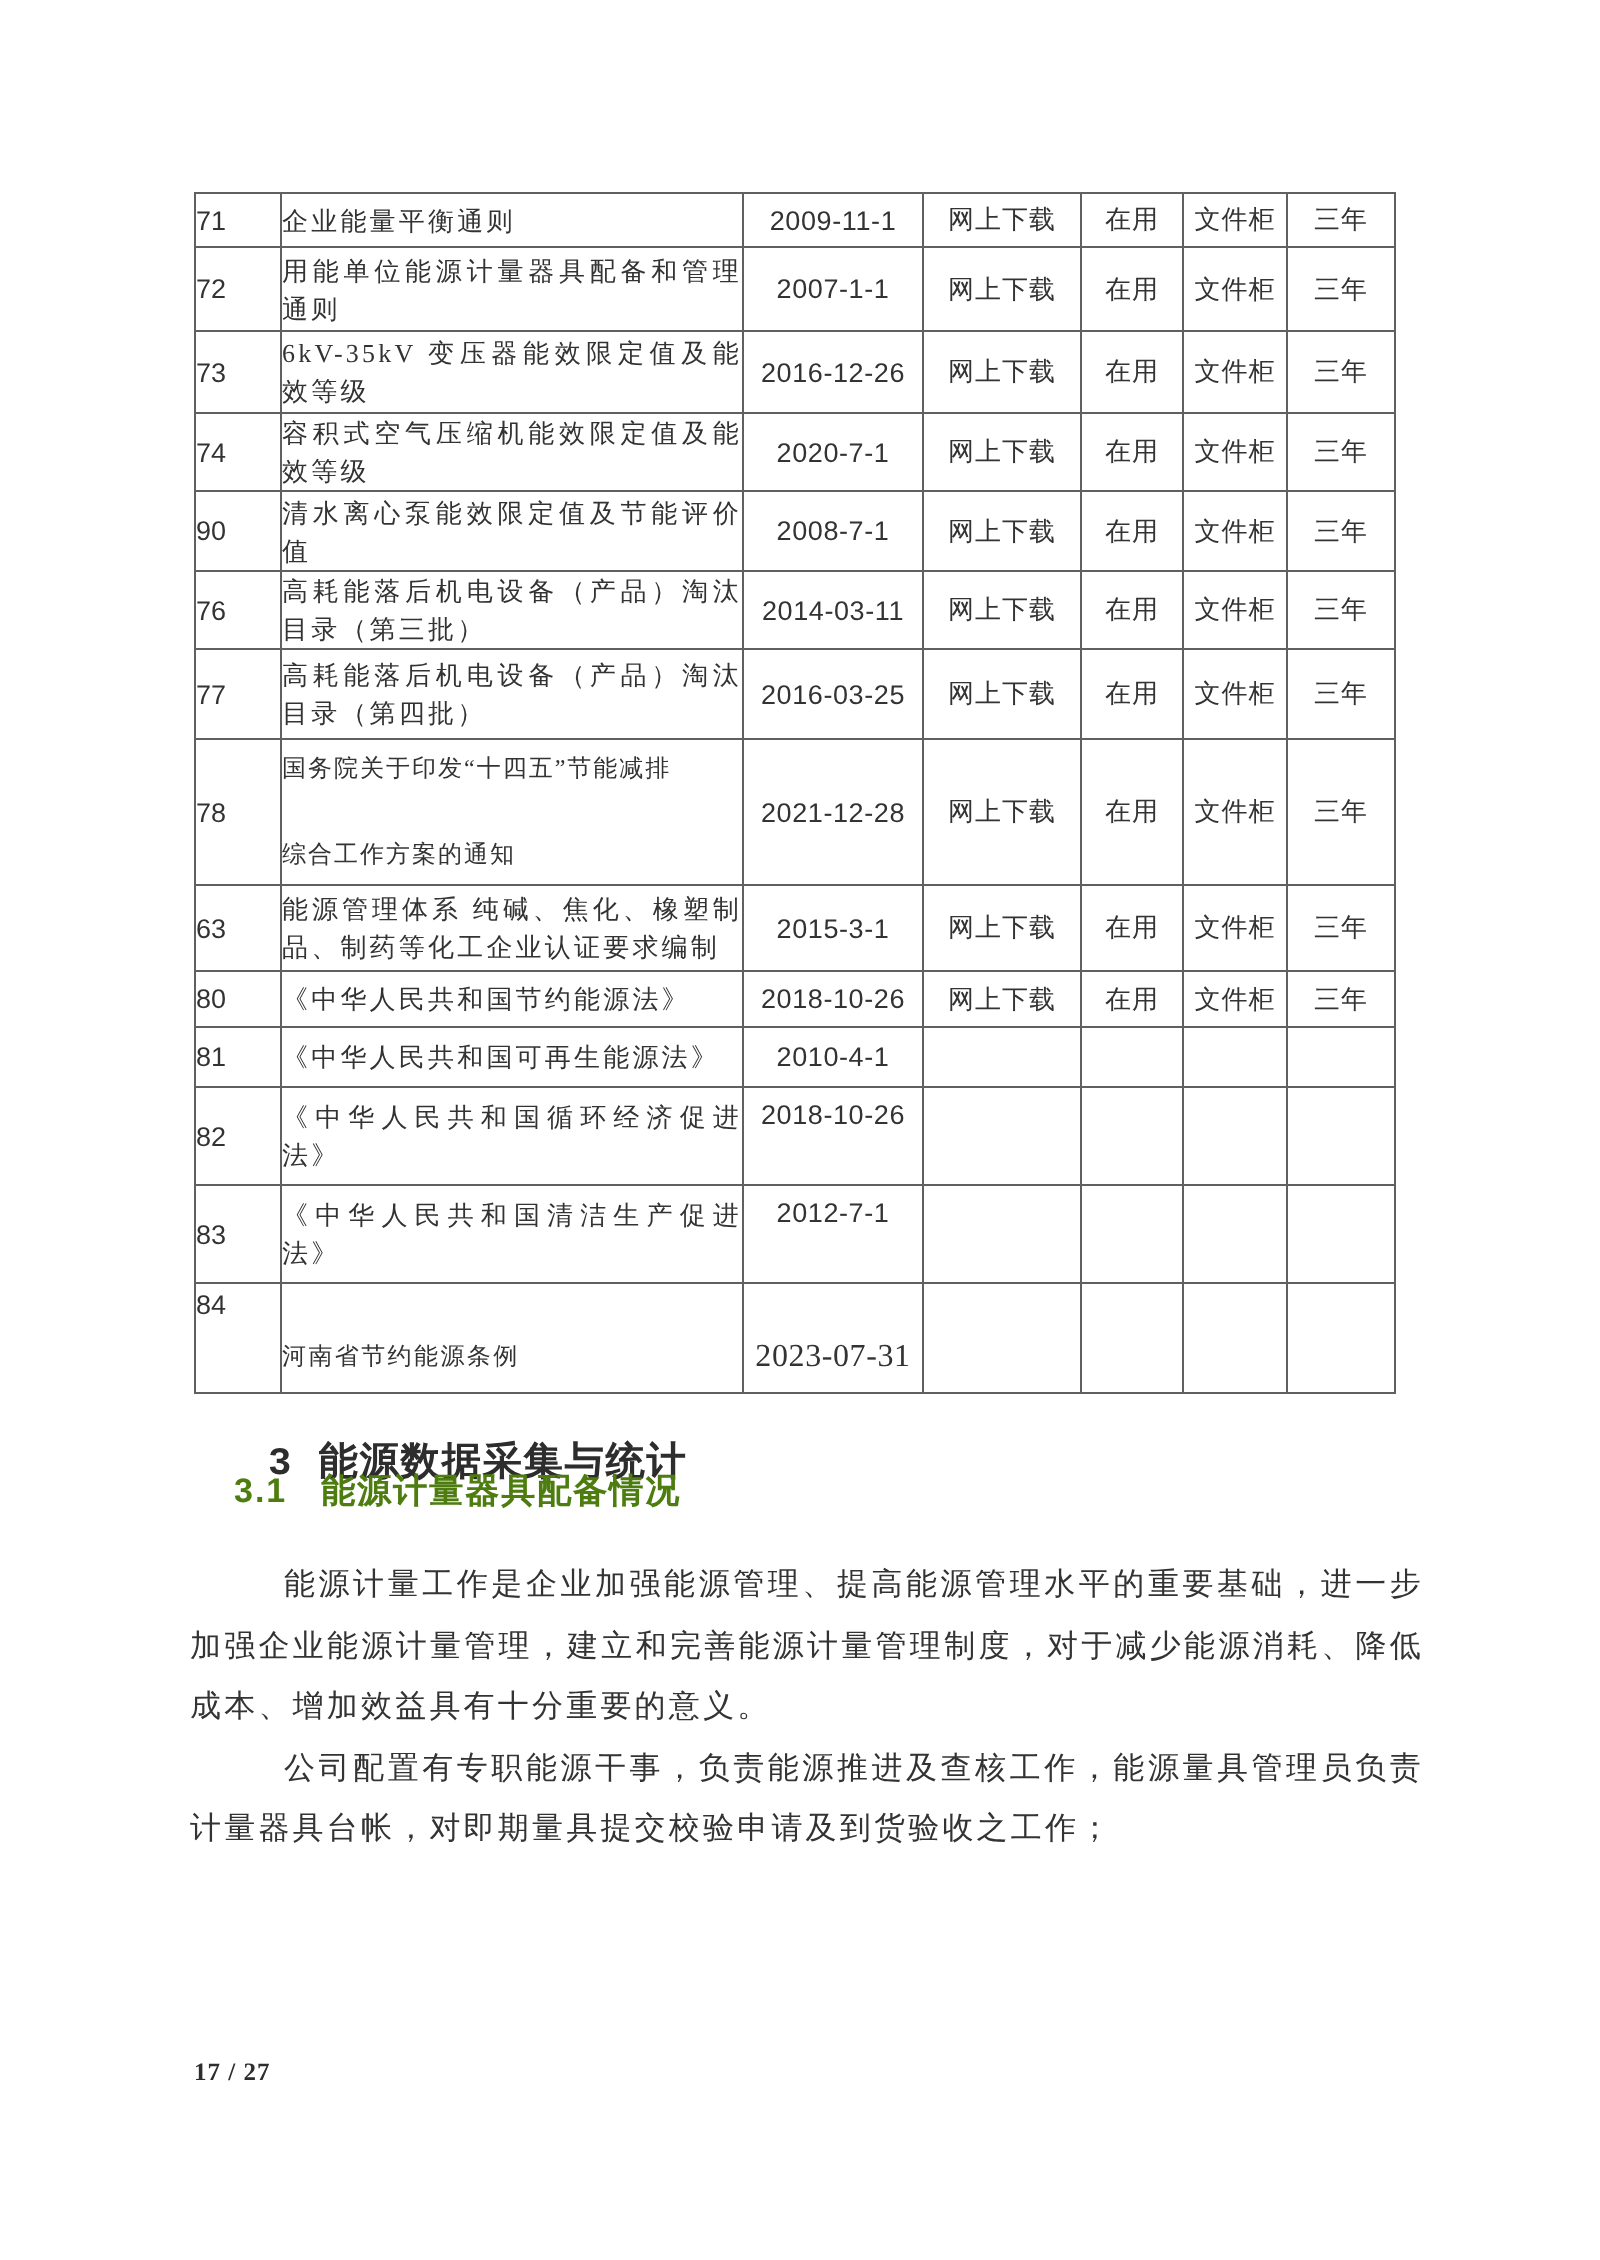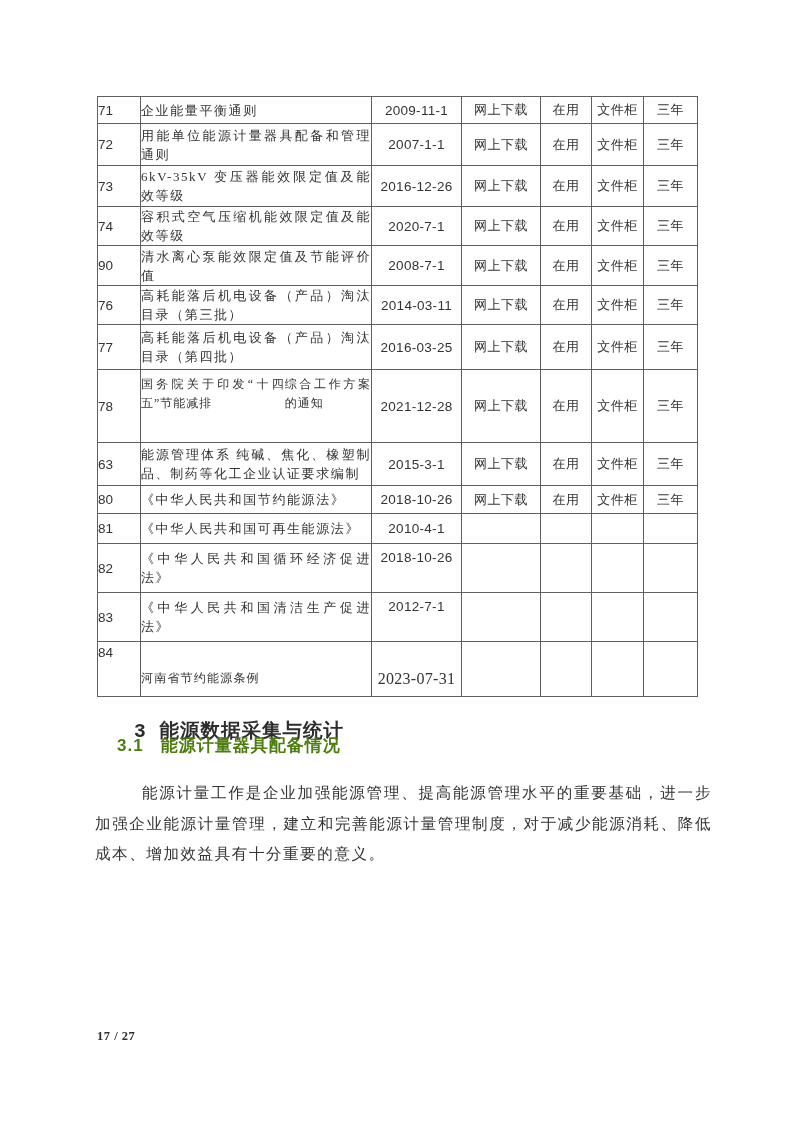--- a/index.html
+++ b/index.html
@@ -52,21 +52,21 @@
   }
   
   tr.h27 td{height:26px;} tr.h42 td{height:41px;} tr.h41 td{height:40px;}
   tr.h39 td{height:38px;} tr.h40 td{height:39px;} tr.h37 td{height:36px;}
   tr.h45 td{height:44px;} tr.h73 td{height:72px;} tr.h43 td{height:42px;}
   tr.h28 td{height:27px;} tr.h30 td{height:29px;} tr.h47 td{height:46px;}
 
   
   tr.small-row td.c-name{font-size:12px;letter-spacing:1px;}
   .spread{
-    display:flex;flex-direction:row;justify-content:space-between;
+    display:flex;flex-direction:column;justify-content:space-between;
     height:62px;padding:2px 0;
   }
   
   tr.last-row td.c-num{vertical-align:top;padding-top:3px;}
   tr.last-row td.c-name{vertical-align:bottom;padding-bottom:8px;font-size:12px;letter-spacing:1.2px;}
   tr.last-row td.c-date{vertical-align:bottom;padding-bottom:8px;font-size:16px;font-family:"Liberation Serif",serif;}
 
   
   .sec-heading{
     position:absolute;left:118px;top:701px;
@@ -248,17 +248,18 @@
   </table>
 
   <h2 class="sec-heading">3 能源数据采集与统计</h2>
 
   <h3 class="subsec-heading">
     <span class="sub-num">3.1</span><span>能源计量器具配备情况</span>
   </h3>
 
   <div class="body-text">
     <p>能源计量工作是企业加强能源管理、提高能源管理水平的重要基础，进一步加强企业能源计量管理，建立和完善能源计量管理制度，对于减少能源消耗、降低成本、增加效益具有十分重要的意义。</p>
+    <p>公司配置有专职能源干事，负责能源推进及查核工作，能源量具管理员负责计量器具台帐，对即期量具提交校验申请及到货验收之工作；</p>
   </div>
 
   <div class="page-footer">17 / 27</div>
 
 </div>
 
 </body></html>

